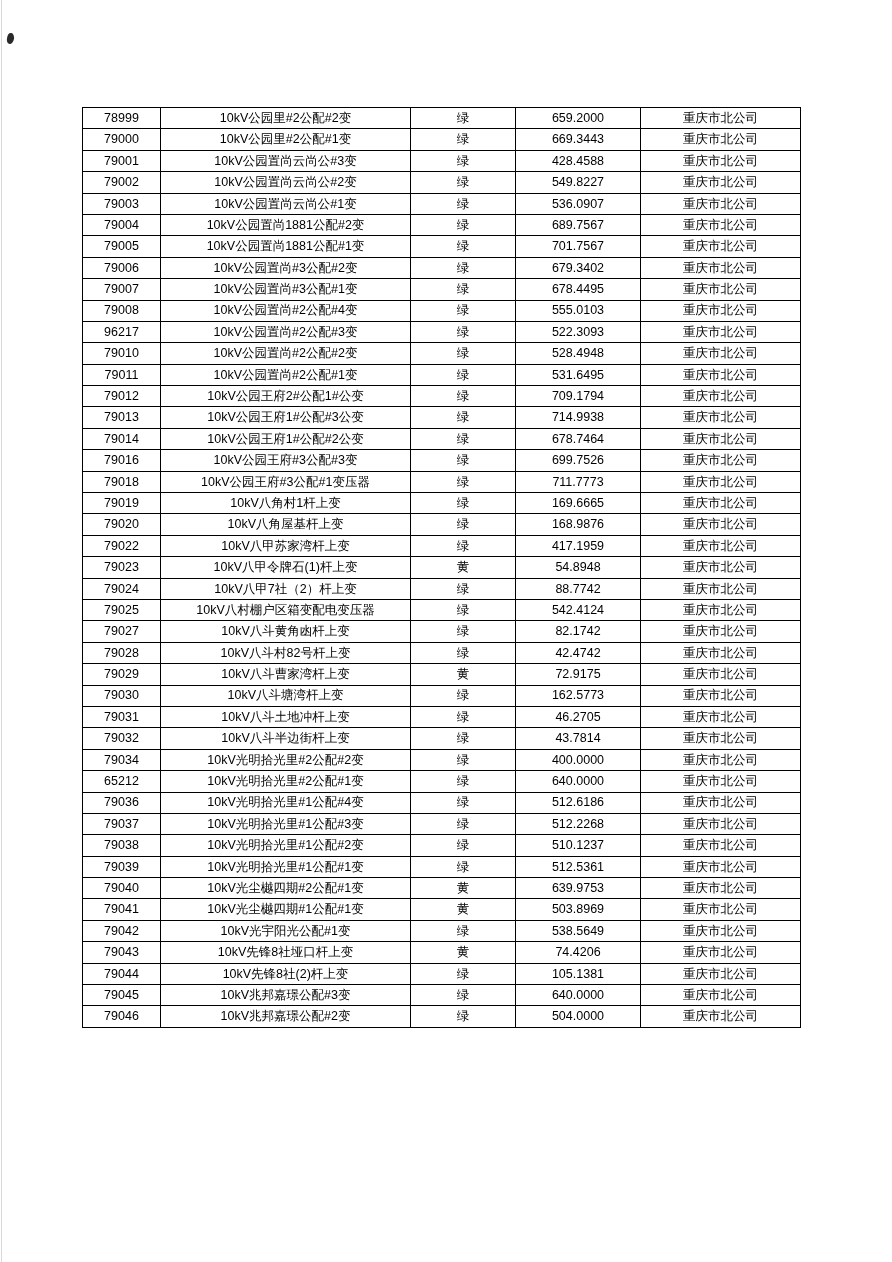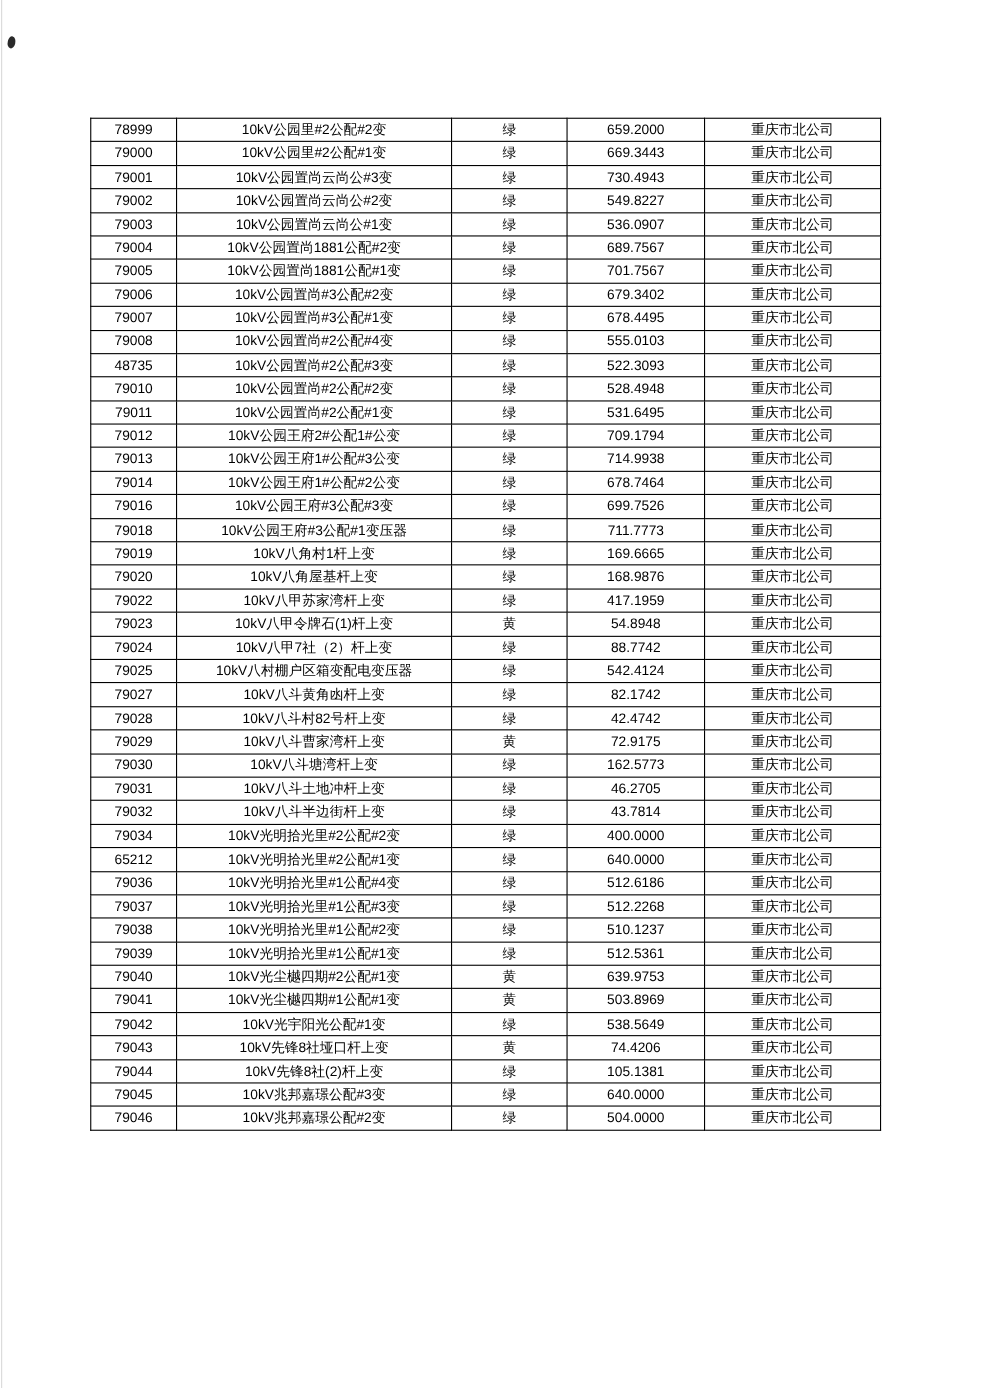--- a/index.html
+++ b/index.html
@@ -81,21 +81,21 @@
           <td>79000</td>
           <td>10kV公园里#2公配#1变</td>
           <td>绿</td>
           <td>669.3443</td>
           <td>重庆市北公司</td>
         </tr>
         <tr>
           <td>79001</td>
           <td>10kV公园置尚云尚公#3变</td>
           <td>绿</td>
-          <td>730.4943</td>
+          <td>428.4588</td>
           <td>重庆市北公司</td>
         </tr>
         <tr>
           <td>79002</td>
           <td>10kV公园置尚云尚公#2变</td>
           <td>绿</td>
           <td>549.8227</td>
           <td>重庆市北公司</td>
         </tr>
         <tr>
@@ -134,21 +134,21 @@
           <td>重庆市北公司</td>
         </tr>
         <tr>
           <td>79008</td>
           <td>10kV公园置尚#2公配#4变</td>
           <td>绿</td>
           <td>555.0103</td>
           <td>重庆市北公司</td>
         </tr>
         <tr>
-          <td>48735</td>
+          <td>96217</td>
           <td>10kV公园置尚#2公配#3变</td>
           <td>绿</td>
           <td>522.3093</td>
           <td>重庆市北公司</td>
         </tr>
         <tr>
           <td>79010</td>
           <td>10kV公园置尚#2公配#2变</td>
           <td>绿</td>
           <td>528.4948</td>

